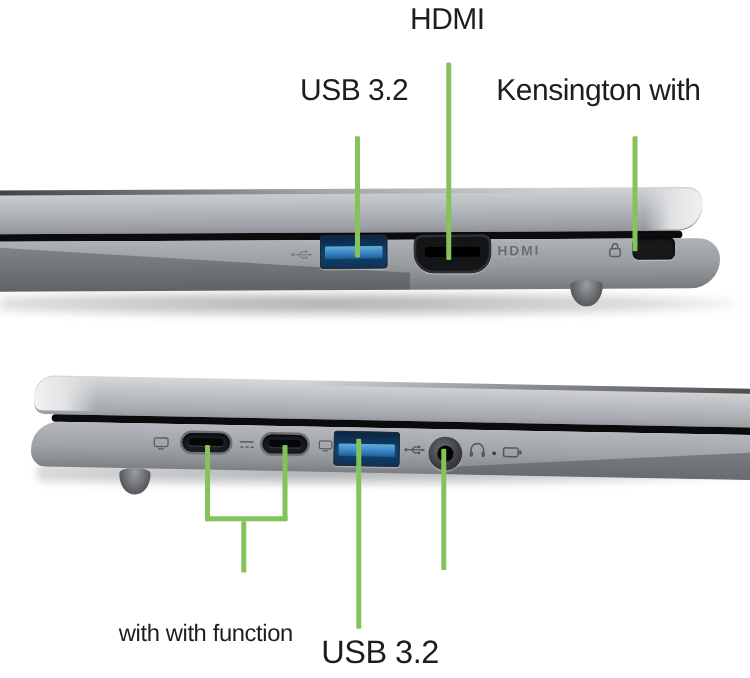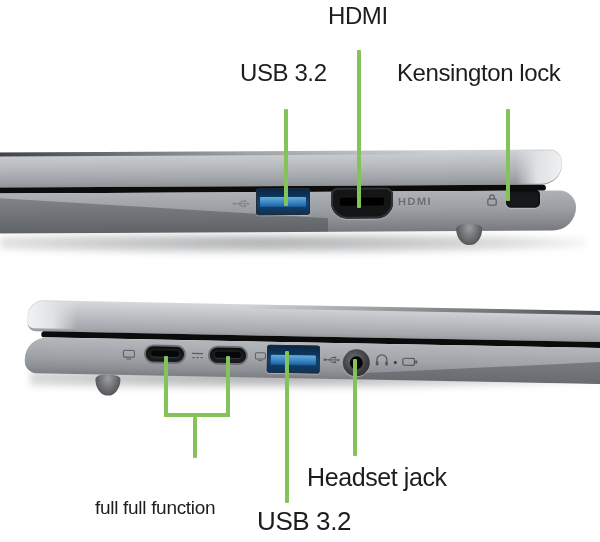--- a/index.html
+++ b/index.html
@@ -184,19 +184,18 @@
 
   <div class="gv" style="left:164px;top:356px;height:61px;"></div>
   <div class="gv" style="left:226px;top:356px;height:61px;"></div>
   <div class="gh" style="left:164px;top:413px;width:66px;"></div>
   <div class="gv" style="left:193px;top:417px;height:41px;"></div>
   <div class="gv" style="left:285px;top:351px;height:152px;"></div>
   <div class="gv" style="left:353px;top:359px;height:97px;"></div>
 
   <div class="lbl" style="left:328px;top:2px;">HDMI</div>
   <div class="lbl" style="left:240px;top:59px;">USB 3.2</div>
-  <div class="lbl" style="left:397px;top:59px;">Kensington lock</div>
-
-  <div class="lbl-sub" style="left:95px;top:497px;">full full function</div>
+  <div class="lbl" style="left:397px;top:59px;">Kensington with</div>
+
+  <div class="lbl-sub" style="left:95px;top:497px;">with with function</div>
   <div class="lbl" style="left:257px;top:506px;font-size:26px;">USB 3.2</div>
-  <div class="lbl" style="left:307px;top:463px;font-size:25px;">Headset jack</div>
 
 </div>
 
 </body></html>

